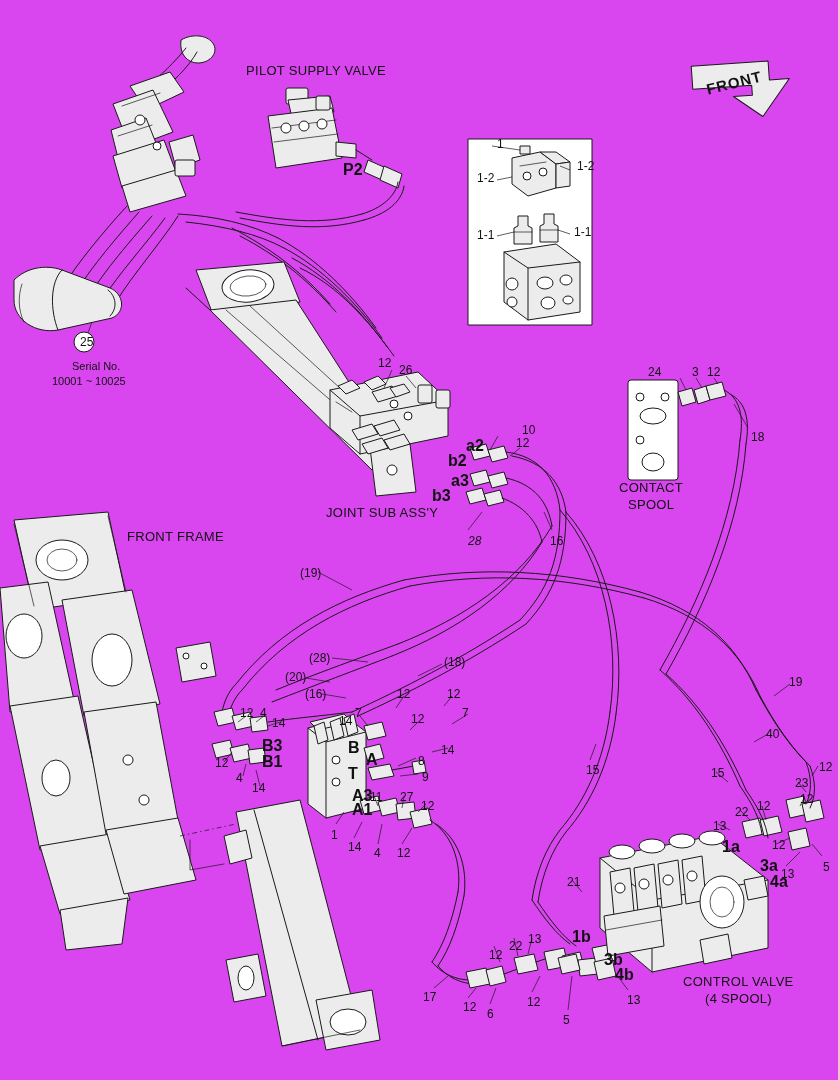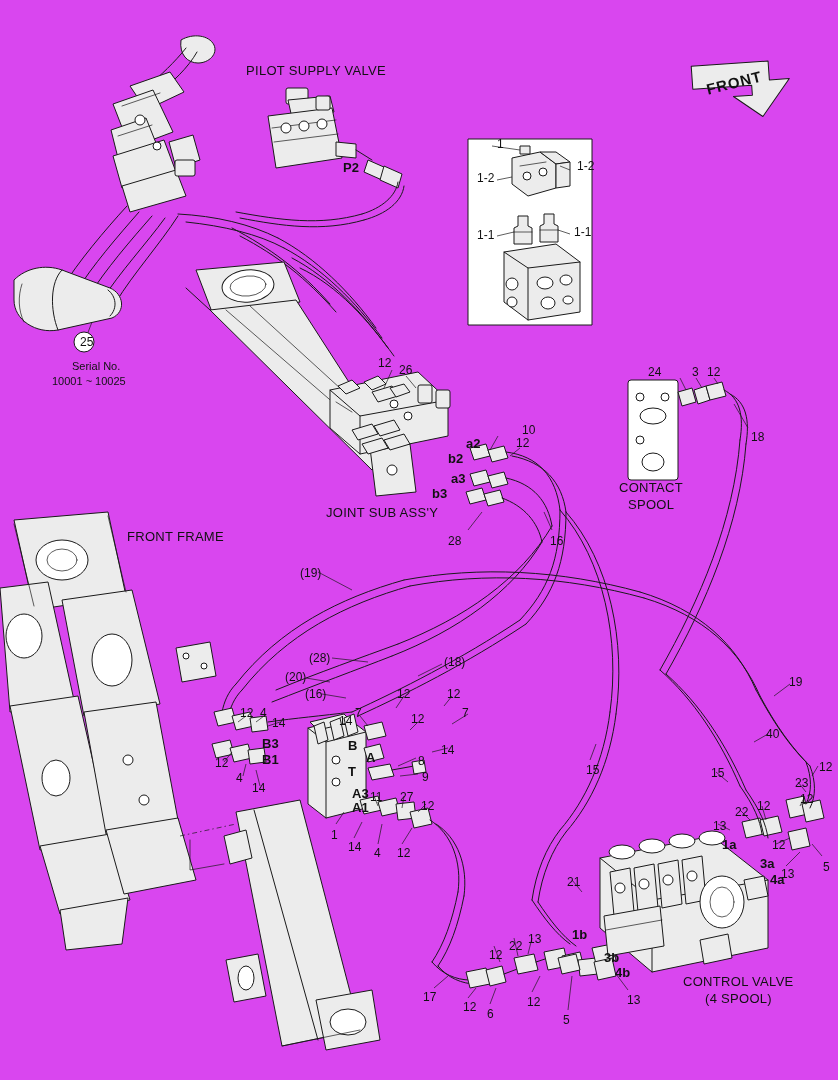--- a/index.html
+++ b/index.html
@@ -29,21 +29,21 @@
     font-family: "Liberation Sans", sans-serif;
     color: #111111;
     white-space: pre;
     line-height: 1.12;
   }
   .lbl.num {
     font-size: 12px;
   }
   .lbl.bold {
     font-weight: bold;
-    font-size: 13px;
+    font-size: 16px;
   }
   .lbl.title {
     font-size: 13px;
     letter-spacing: 0.3px;
   }
   .lbl.small {
     font-size: 11px;
   }
   .front-arrow-text {
     font-size: 15px;
@@ -490,21 +490,21 @@
 
   <div id="callout-layer">
       <div class="lbl num" style="left: 378px; top: 357px;">12</div>
       <div class="lbl num" style="left: 399px; top: 364px;">26</div>
       <div class="lbl num" style="left: 648px; top: 366px;">24</div>
       <div class="lbl num" style="left: 692px; top: 366px;">3</div>
       <div class="lbl num" style="left: 707px; top: 366px;">12</div>
       <div class="lbl num" style="left: 751px; top: 431px;">18</div>
       <div class="lbl num" style="left: 494px; top: 424px; margin-left: 28px;">10</div>
       <div class="lbl num" style="left: 516px; top: 437px;">12</div>
-      <div class="lbl num" style="left: 448px; top: 535px;">28</div>
+      <div class="lbl num" style="left: 468px; top: 535px; font-style: italic;">28</div>
       <div class="lbl num" style="left: 550px; top: 535px;">16</div>
       <div class="lbl num" style="left: 300px; top: 567px;">(19)</div>
       <div class="lbl num" style="left: 309px; top: 652px;">(28)</div>
       <div class="lbl num" style="left: 444px; top: 656px;">(18)</div>
       <div class="lbl num" style="left: 285px; top: 671px;">(20)</div>
       <div class="lbl num" style="left: 305px; top: 688px;">(16)</div>
       <div class="lbl num" style="left: 397px; top: 688px;">12</div>
       <div class="lbl num" style="left: 447px; top: 688px;">12</div>
       <div class="lbl num" style="left: 240px; top: 707px;">12</div>
       <div class="lbl num" style="left: 260px; top: 707px;">4</div>

